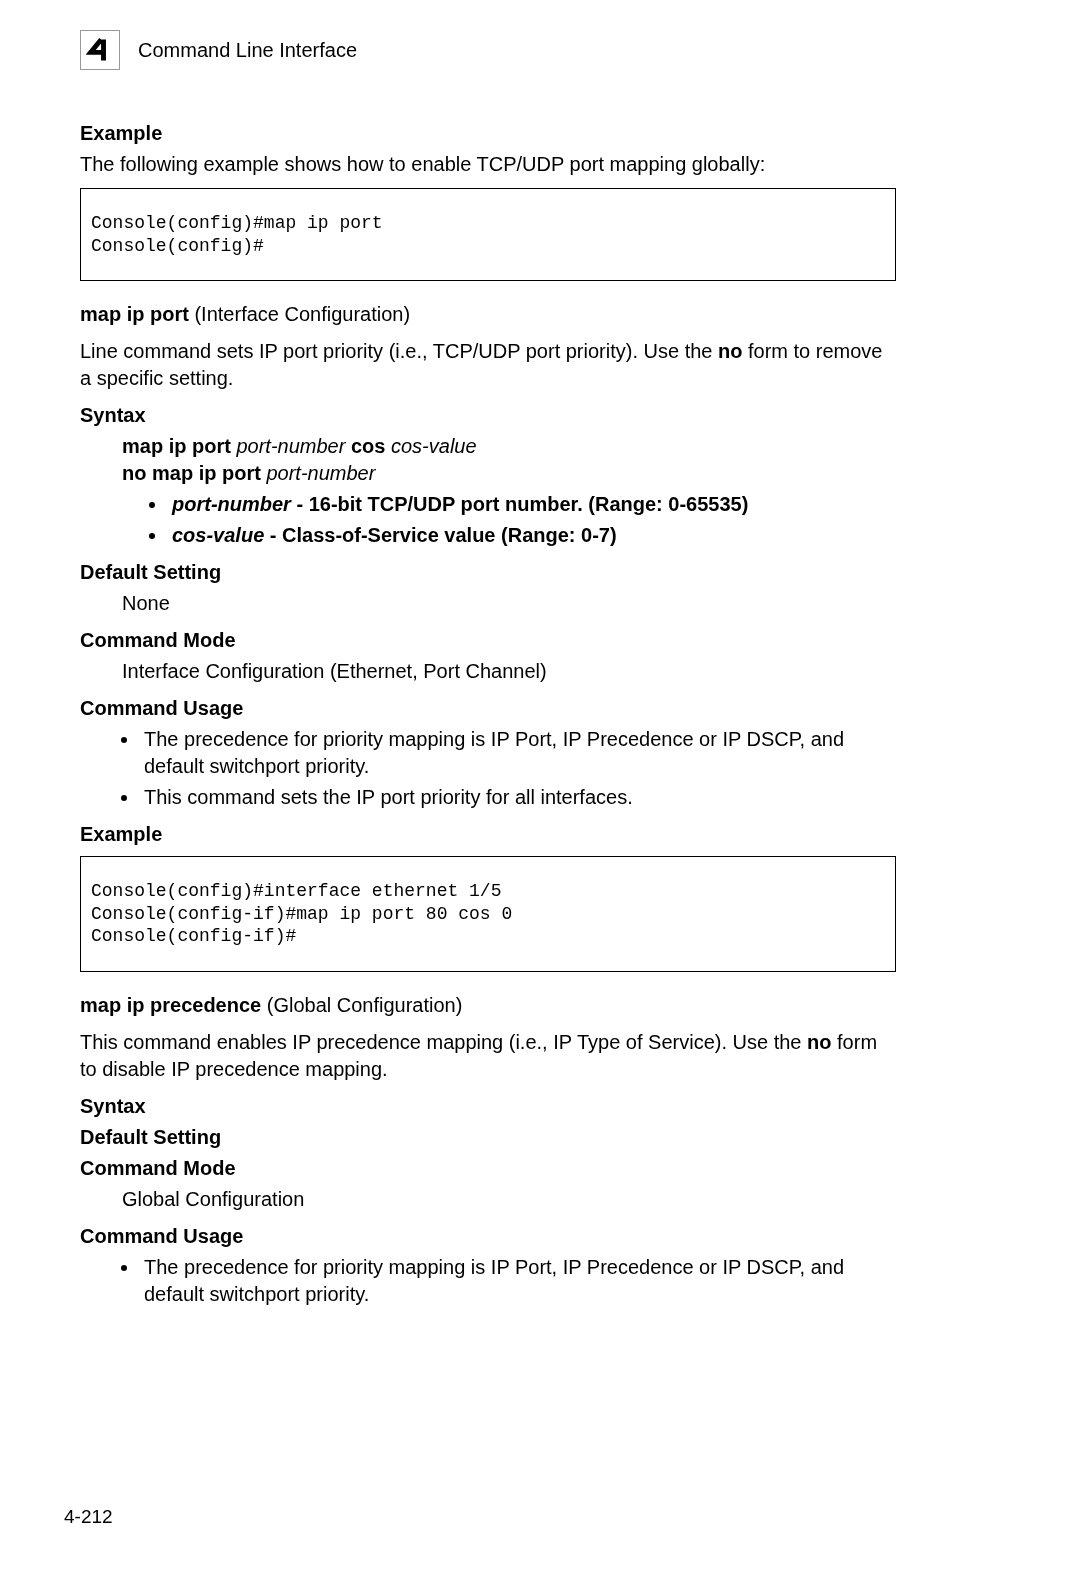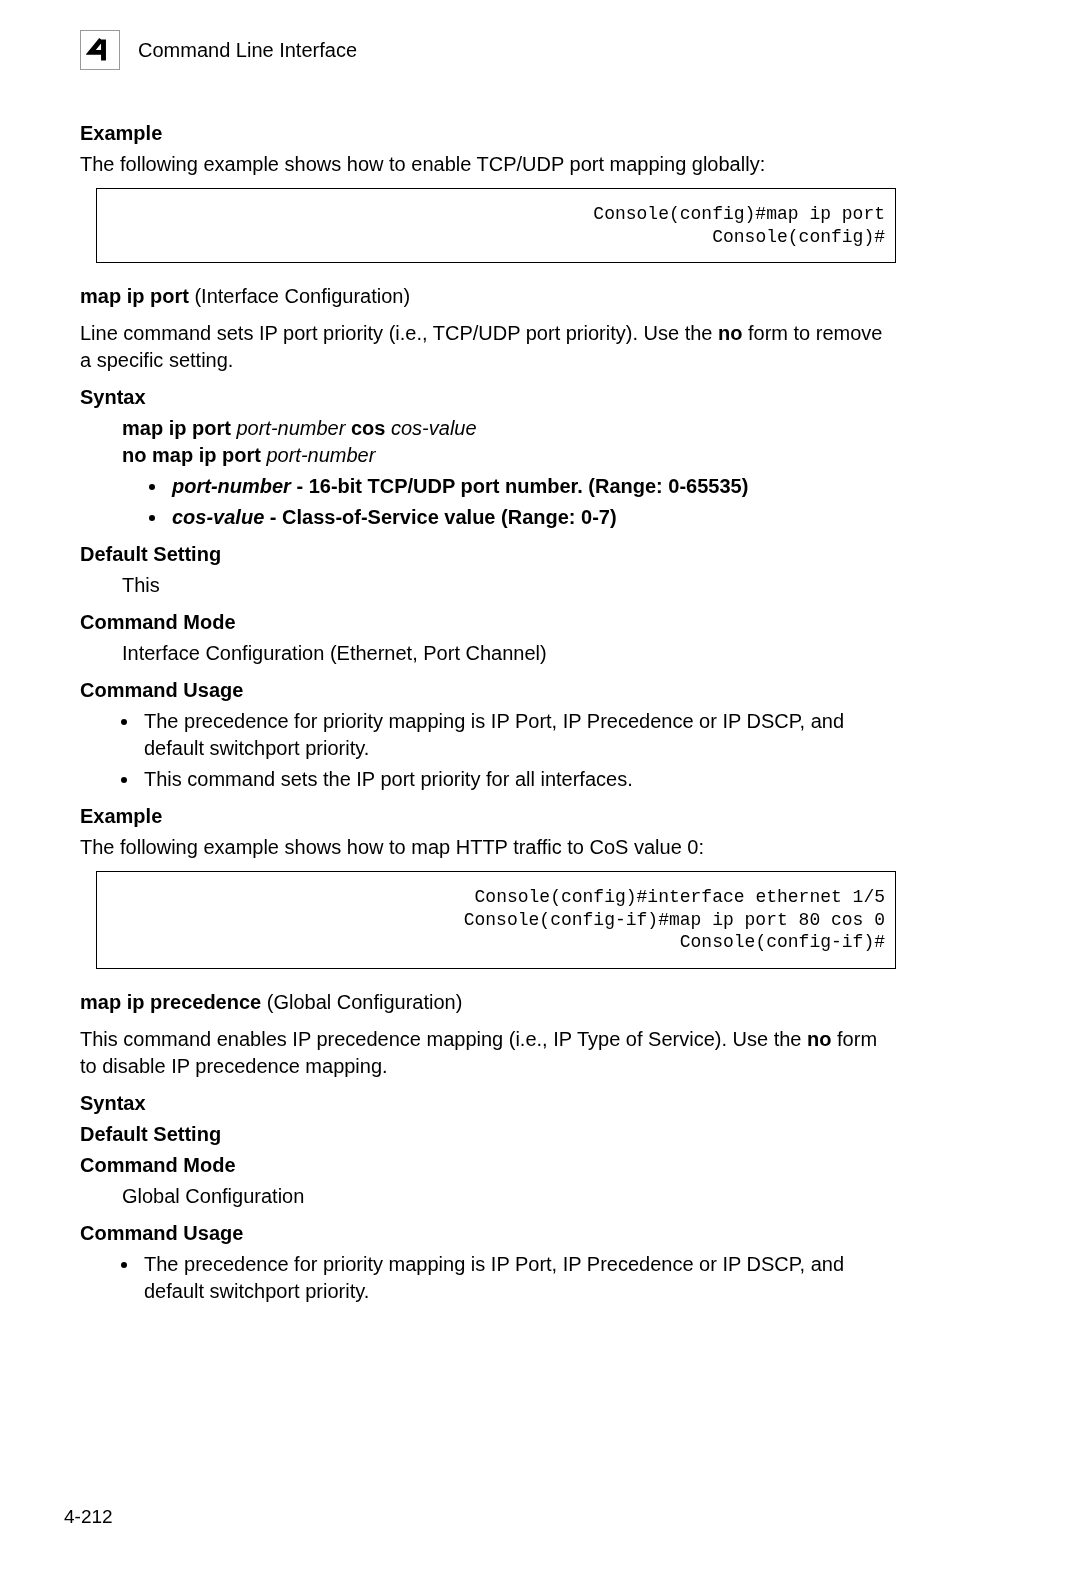--- a/index.html
+++ b/index.html
@@ -58,27 +58,26 @@
   ul.bullets-wide {
     margin: 4px 0 10px 0;
     padding-left: 60px;
   }
   ul.bullets-wide li {
     margin-bottom: 4px;
     padding-left: 4px;
   }
   .codebox {
     border: 1px solid #000;
-    padding: 14px 10px;
+    padding: 23px 10px;
     font-family: "Courier New", Courier, monospace;
     font-size: 18px;
     white-space: pre;
-    margin: 8px 0 20px 16px;
+    margin: 8px 0 20px 0;
     line-height: 1.25;
-    text-align: right;
   }
   .bold { font-weight: 700; }
   .italic { font-style: italic; }
   .footer-pageno {
     position: absolute;
     bottom: 40px;
     left: 64px;
     font-size: 19px;
   }
 </style>
@@ -123,33 +122,32 @@
     <ul class="bullets">
       <li>
         <span class="italic">port-number</span><span> - 16-bit TCP/UDP port number. (Range: 0-65535)</span>
       </li>
       <li>
         <span class="italic">cos-value</span><span> - Class-of-Service value (Range: 0-7)</span>
       </li>
     </ul>
 
     <div class="heading">Default Setting</div>
-    <div class="para indent1">This</div>
+    <div class="para indent1">None</div>
 
     <div class="heading">Command Mode</div>
     <div class="para indent1">Interface Configuration (Ethernet, Port Channel)</div>
 
     <div class="heading">Command Usage</div>
     <ul class="bullets-wide">
       <li>The precedence for priority mapping is IP Port, IP Precedence or IP DSCP, and default switchport priority.</li>
       <li>This command sets the IP port priority for all interfaces.</li>
     </ul>
 
     <div class="heading">Example</div>
-    <div class="para">The following example shows how to map HTTP traffic to CoS value 0:</div>
     <div class="codebox">Console(config)#interface ethernet 1/5
 Console(config-if)#map ip port 80 cos 0
 Console(config-if)#</div>
   </div>
 
   <div>
     <div class="para">
       <span class="bold">map ip precedence</span><span> (Global Configuration)</span>
     </div>
     <div class="para">

